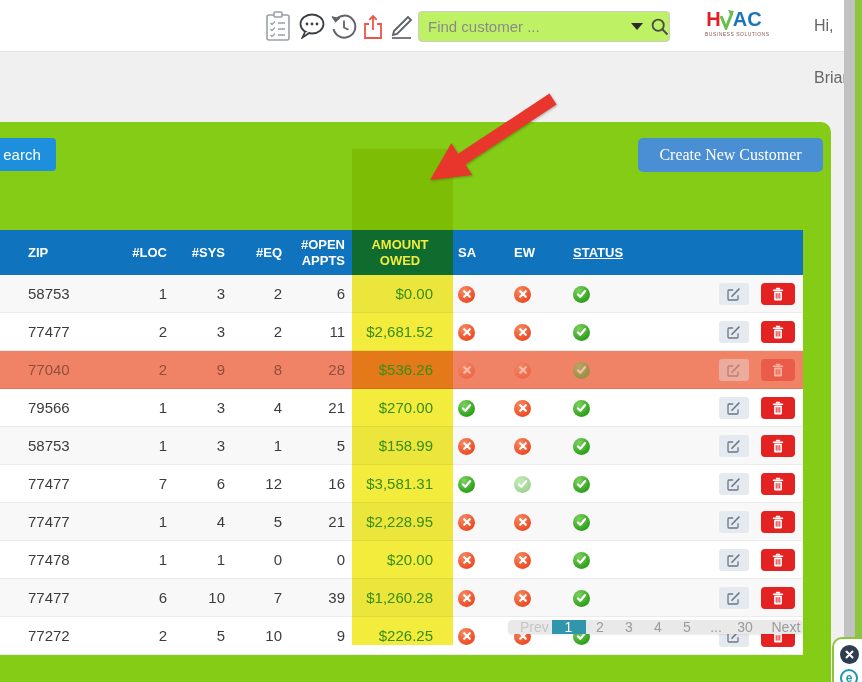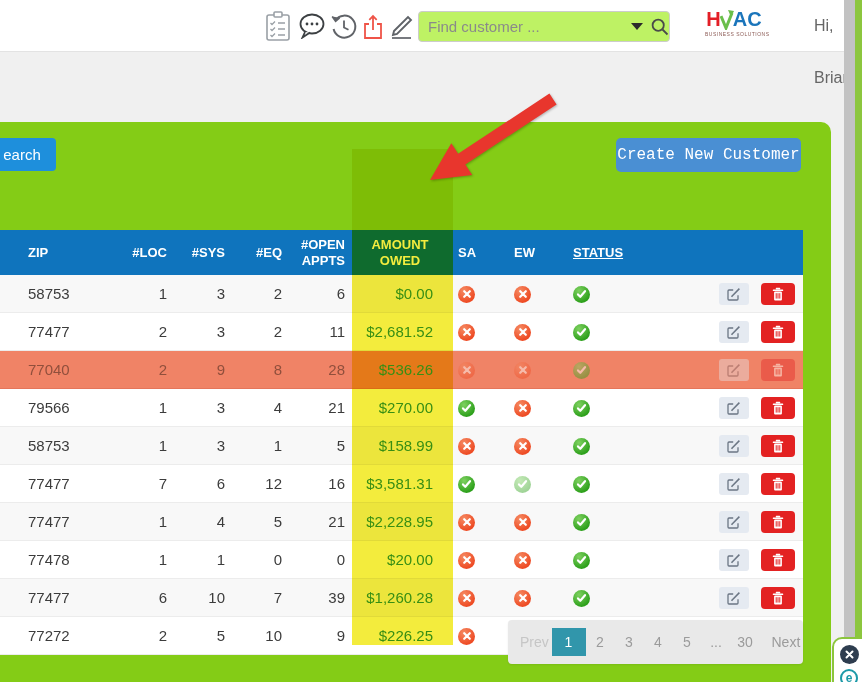--- a/index.html
+++ b/index.html
@@ -33,23 +33,23 @@
   .greeting { position:absolute; left:814px; top:0; height:52px; line-height:52px;
               color:#666; font-size:16px; }
 
   
   .panel { position:absolute; top:122px; left:0; width:831px; height:560px;
            background:#84cc16; border-radius:0 10px 0 0; z-index:1; }
   .btn-search { position:absolute; left:-12px; top:16px; width:68px; height:33px;
                 background:var(--c-search-btn-blue,#1e8fdc); border:none; border-radius:4px;
                 color:#fff; font-size:15px; font-family:inherit; cursor:pointer;
                 text-align:center; }
-  .btn-create { position:absolute; left:616px; top:16px; width:185px; height:34px;
+  .btn-create { position:absolute; left:638px; top:16px; width:185px; height:34px;
                 background:var(--c-create-btn-blue,#4a8fd3); border:none; border-radius:5px;
-                color:#fff; font-size:16px; font-family:Liberation Mono, monospace; cursor:pointer; }
+                color:#fff; font-size:16px; font-family:Liberation Serif, serif; cursor:pointer; }
 
   
   .tablewrap { position:absolute; left:0; top:64px; width:803px;margin-top:44px; }
   .thead { display:flex; align-items:center; background:var(--c-header-blue,#0f74bd);
            height:45px; color:#fff; font-weight:bold; font-size:13px; }
   .th { line-height:1.2; }
   .tr { display:flex; align-items:center; height:38px; font-size:15px; color:#3c3c3c;
         border-bottom:1px solid #ececec; background:#fff; }
   .tbody .tr:nth-child(odd) { background:#f8f8f8; }
   .tbody .tr.highlighted { background:var(--c-highlight-row-salmon,#f08366);
@@ -77,21 +77,21 @@
   .icon.check { background:radial-gradient(circle at 35% 28%, #7ed160, #2da01b 72%); }
   .icon.check-faded { background:radial-gradient(circle at 35% 28%, #7ed160, #2da01b 72%);
                       opacity:.45; }
 
   .action-btn { border:none; border-radius:3px; cursor:pointer; display:inline-flex;
                 align-items:center; justify-content:center; font-family:inherit; }
   .btn-edit { width:30px; height:22px; background:#e5eaf1; }
   .btn-del  { width:34px; height:22px; background:var(--c-trash-red,#e32222); border-radius:4px; }
 
   
-  .pagination { position:absolute; left:508px; top:498px; height:44px; width:295px;
+  .pagination { position:absolute; left:508px; top:498px; height:14px; width:295px;
                 background:#e9e9e9; border-radius:4px; display:flex; align-items:center;
                 overflow:hidden; font-size:14px; color:#9b9b9b;
                 box-shadow:0 1px 2px rgba(0,0,0,.08); }
   .page-item { height:28px; line-height:28px; text-align:center; min-width:29px;
                cursor:pointer; }
   .page-item.wide { padding:0 12px; }
   .page-item.dim { color:#c6c6c6; }
   .page-item.active { background:var(--c-pagination-teal,#3196ab); color:#fff;
                       min-width:34px; }
 

